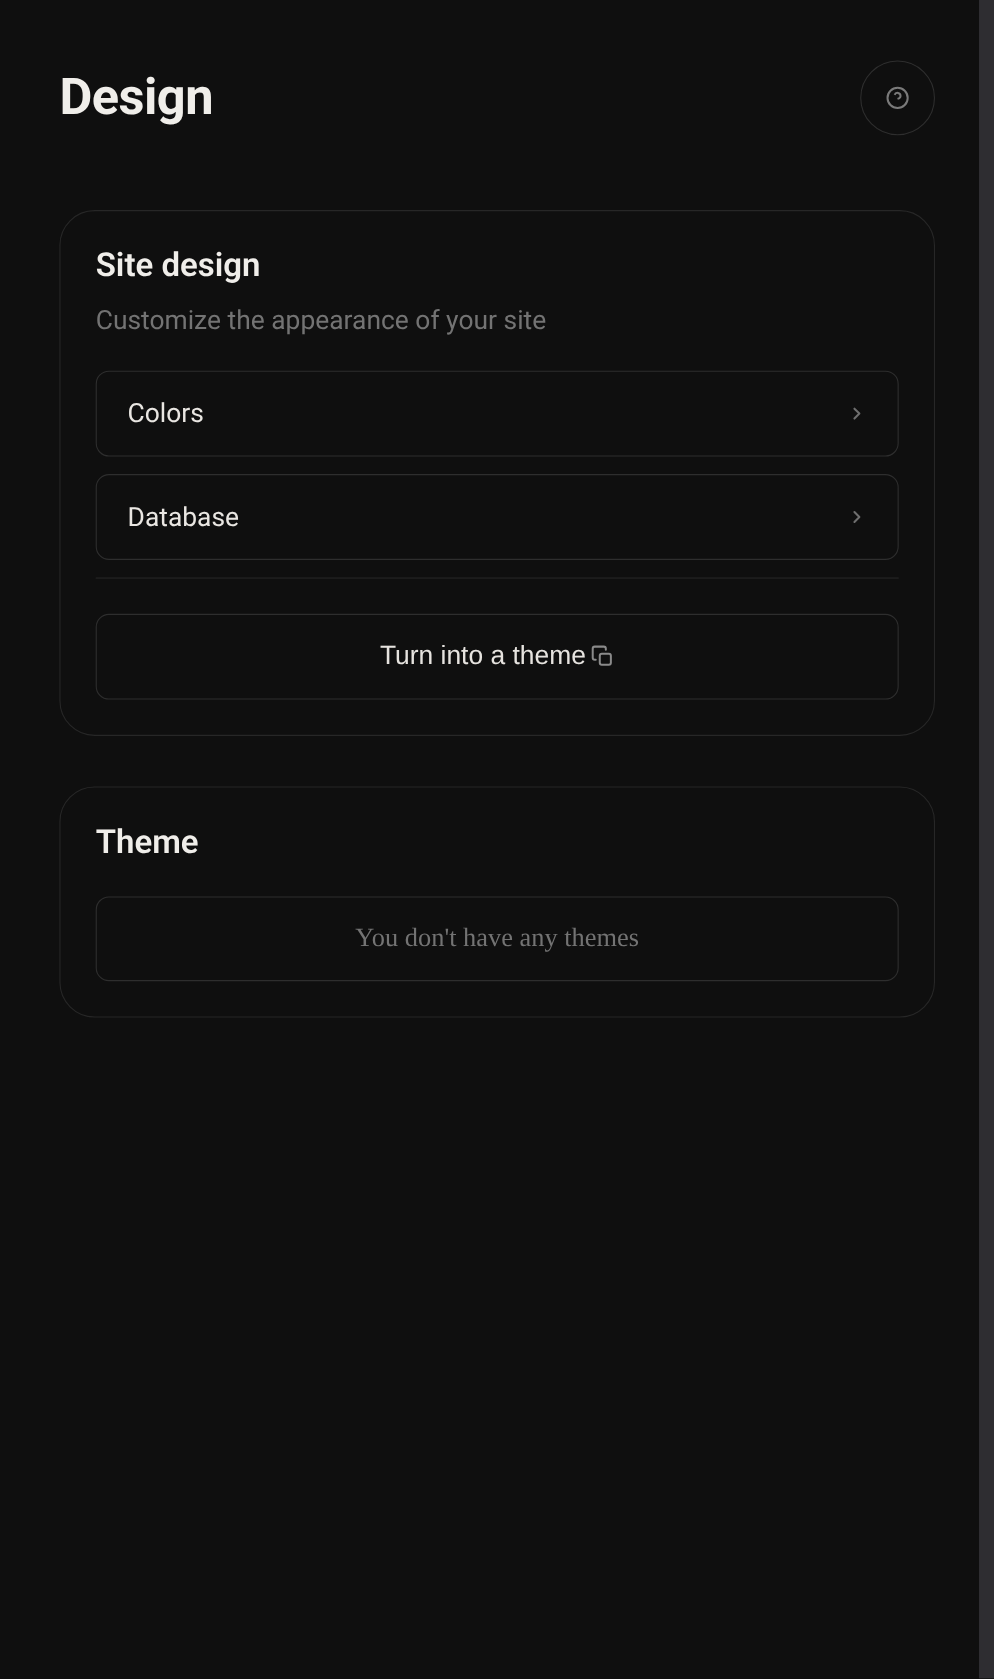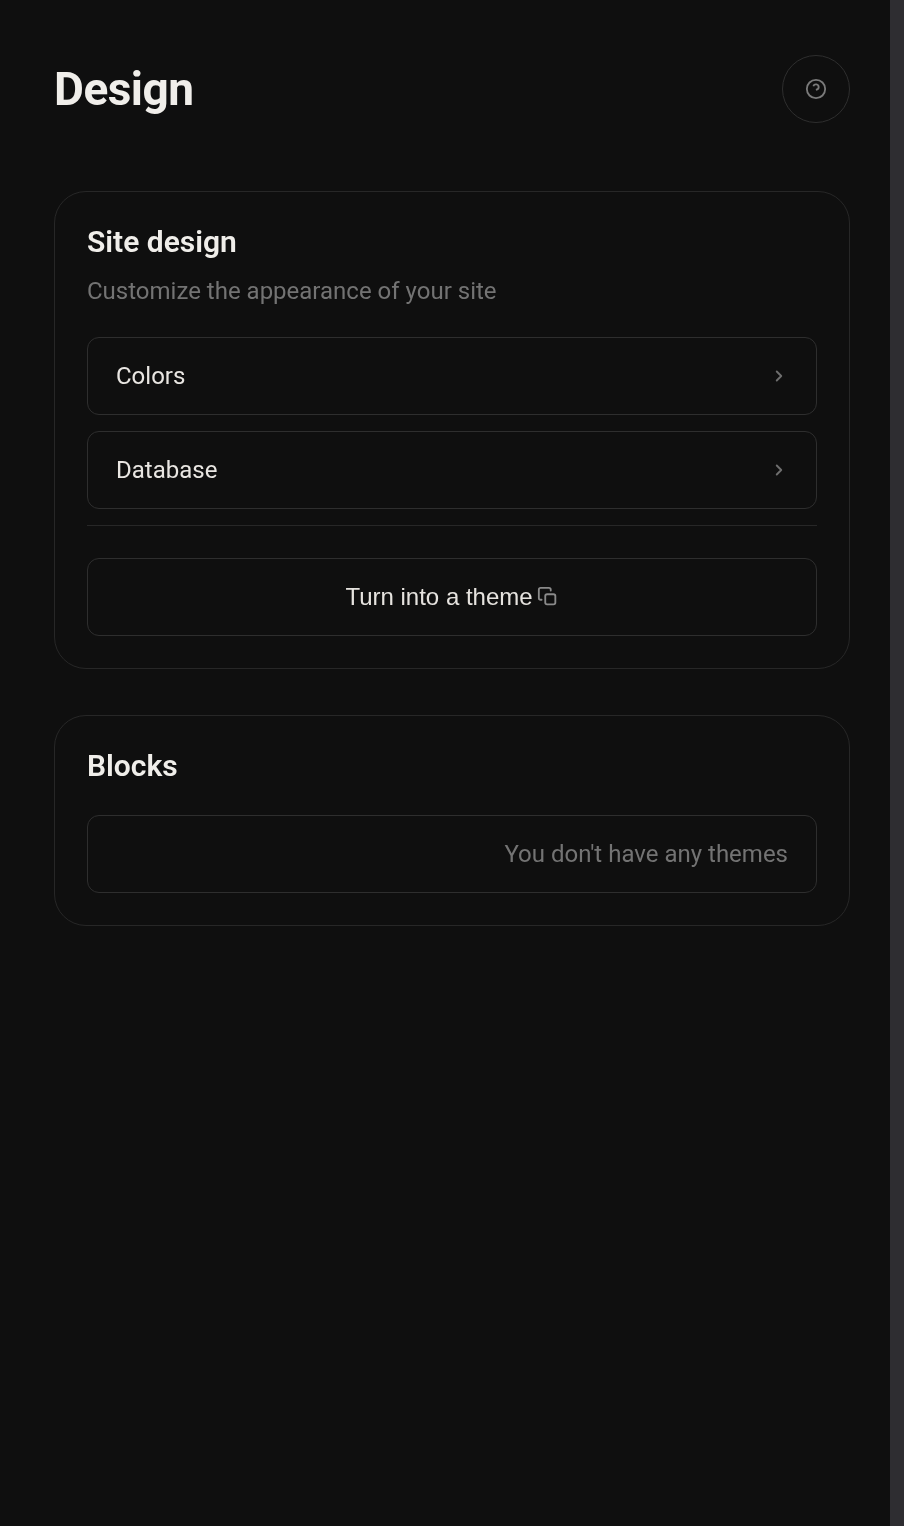--- a/index.html
+++ b/index.html
@@ -145,22 +145,23 @@
       fill: none;
       stroke-width: 2;
       stroke-linecap: round;
       stroke-linejoin: round;
     }
     
     .empty-state {
       border: 1px solid #2e2e2e;
       border-radius: 12px;
       padding: 24px 28px;
-      text-align: right;
+      text-align: center;
       margin-top: 32px;
+      font-family: Liberation Serif, serif;
     }
     
     .empty-state-text {
       color: #737373;
       font-size: 24px;
       font-weight: 400;
     }
   </style>
 </head>
 <body>
@@ -206,18 +207,18 @@
     <button class="theme-button">
       <span class="theme-button-label">Turn into a theme</span>
       <svg class="copy-icon" viewBox="0 0 24 24">
         <rect x="9" y="9" width="11" height="11" rx="2"></rect>
         <path d="M5 15H4a2 2 0 0 1-2-2V4a2 2 0 0 1 2-2h9a2 2 0 0 1 2 2v1"></path>
       </svg>
     </button>
   </div>
 
   <div class="panel">
-    <h2 class="panel-title">Blocks</h2>
+    <h2 class="panel-title">Theme</h2>
     <div class="empty-state">
       <span class="empty-state-text">You don't have any themes</span>
     </div>
   </div>
 </div>
 
 </body></html>

